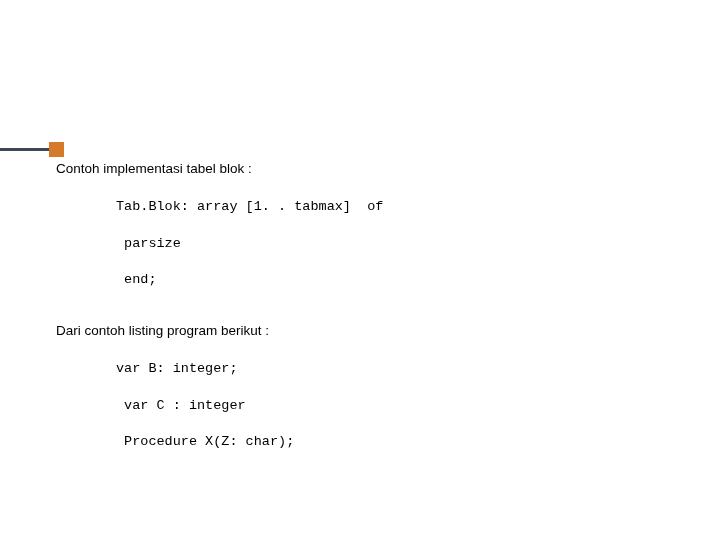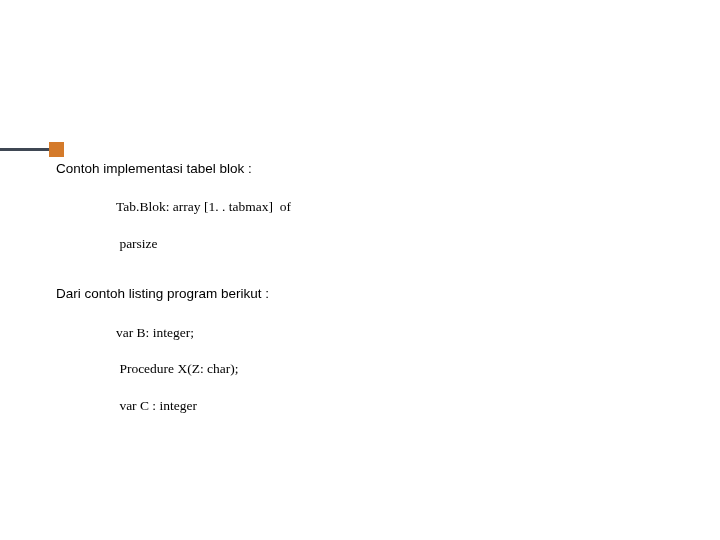--- a/index.html
+++ b/index.html
@@ -40,46 +40,47 @@
     left: 56px;
     right: 20px;
     line-height: 1.35;
   }
   .prose {
     font-family: Verdana, Geneva, sans-serif;
     font-size: 13.5px;
     margin: 0 0 2px 0;
   }
   .code-block {
-    font-family: Liberation Serif, serif;
+    font-family: Liberation Mono, monospace;
     font-size: 13.5px;
     white-space: pre;
     margin: 0 0 14px 60px;
     line-height: 1.35;
   }
   .code-line { display: block; }
 </style>
 </head>
 <body>
 
 <div class="slide">
   <div class="hr-line"></div>
   <div class="bullet-box"></div>
 
   <div class="content">
 
     <p class="prose">Contoh implementasi tabel blok :</p>
     <div class="code-block">
 <span class="code-line">Tab.Blok: array [1. . tabmax]  of</span>
 <span class="code-line"> parsize</span>
+<span class="code-line"> end;</span>
 </div>
 
     <p class="prose">Dari contoh listing program berikut :</p>
     <div class="code-block">
 <span class="code-line">var B: integer;</span>
+<span class="code-line"> var C : integer</span>
 <span class="code-line"> Procedure X(Z: char);</span>
-<span class="code-line"> var C : integer</span>
 
 
 </div>
 
   </div>
 </div>
 
 </body></html>

